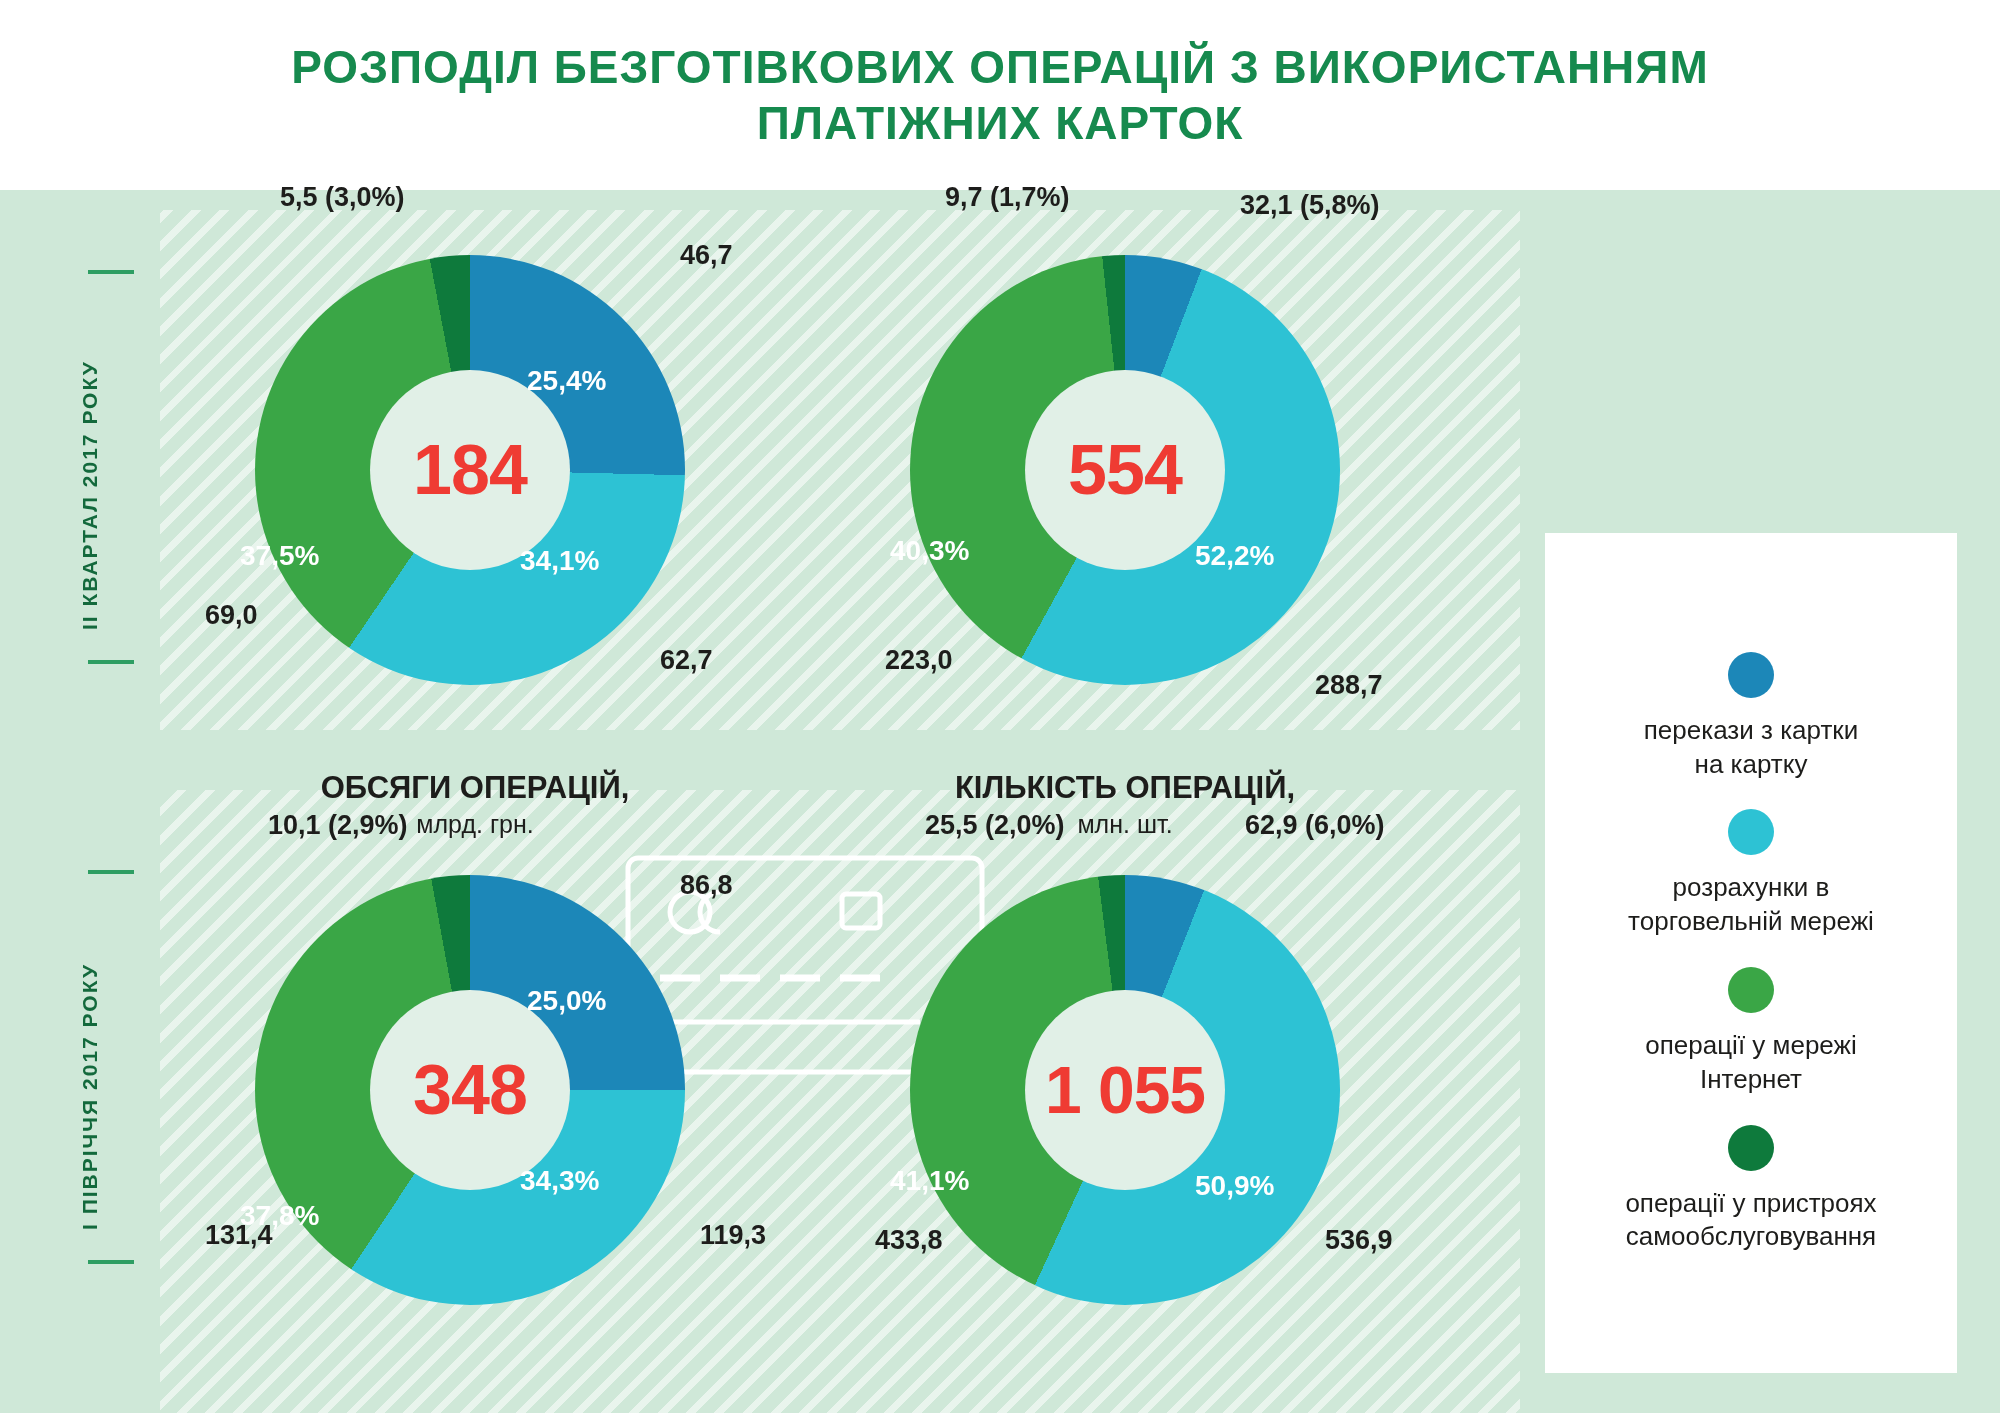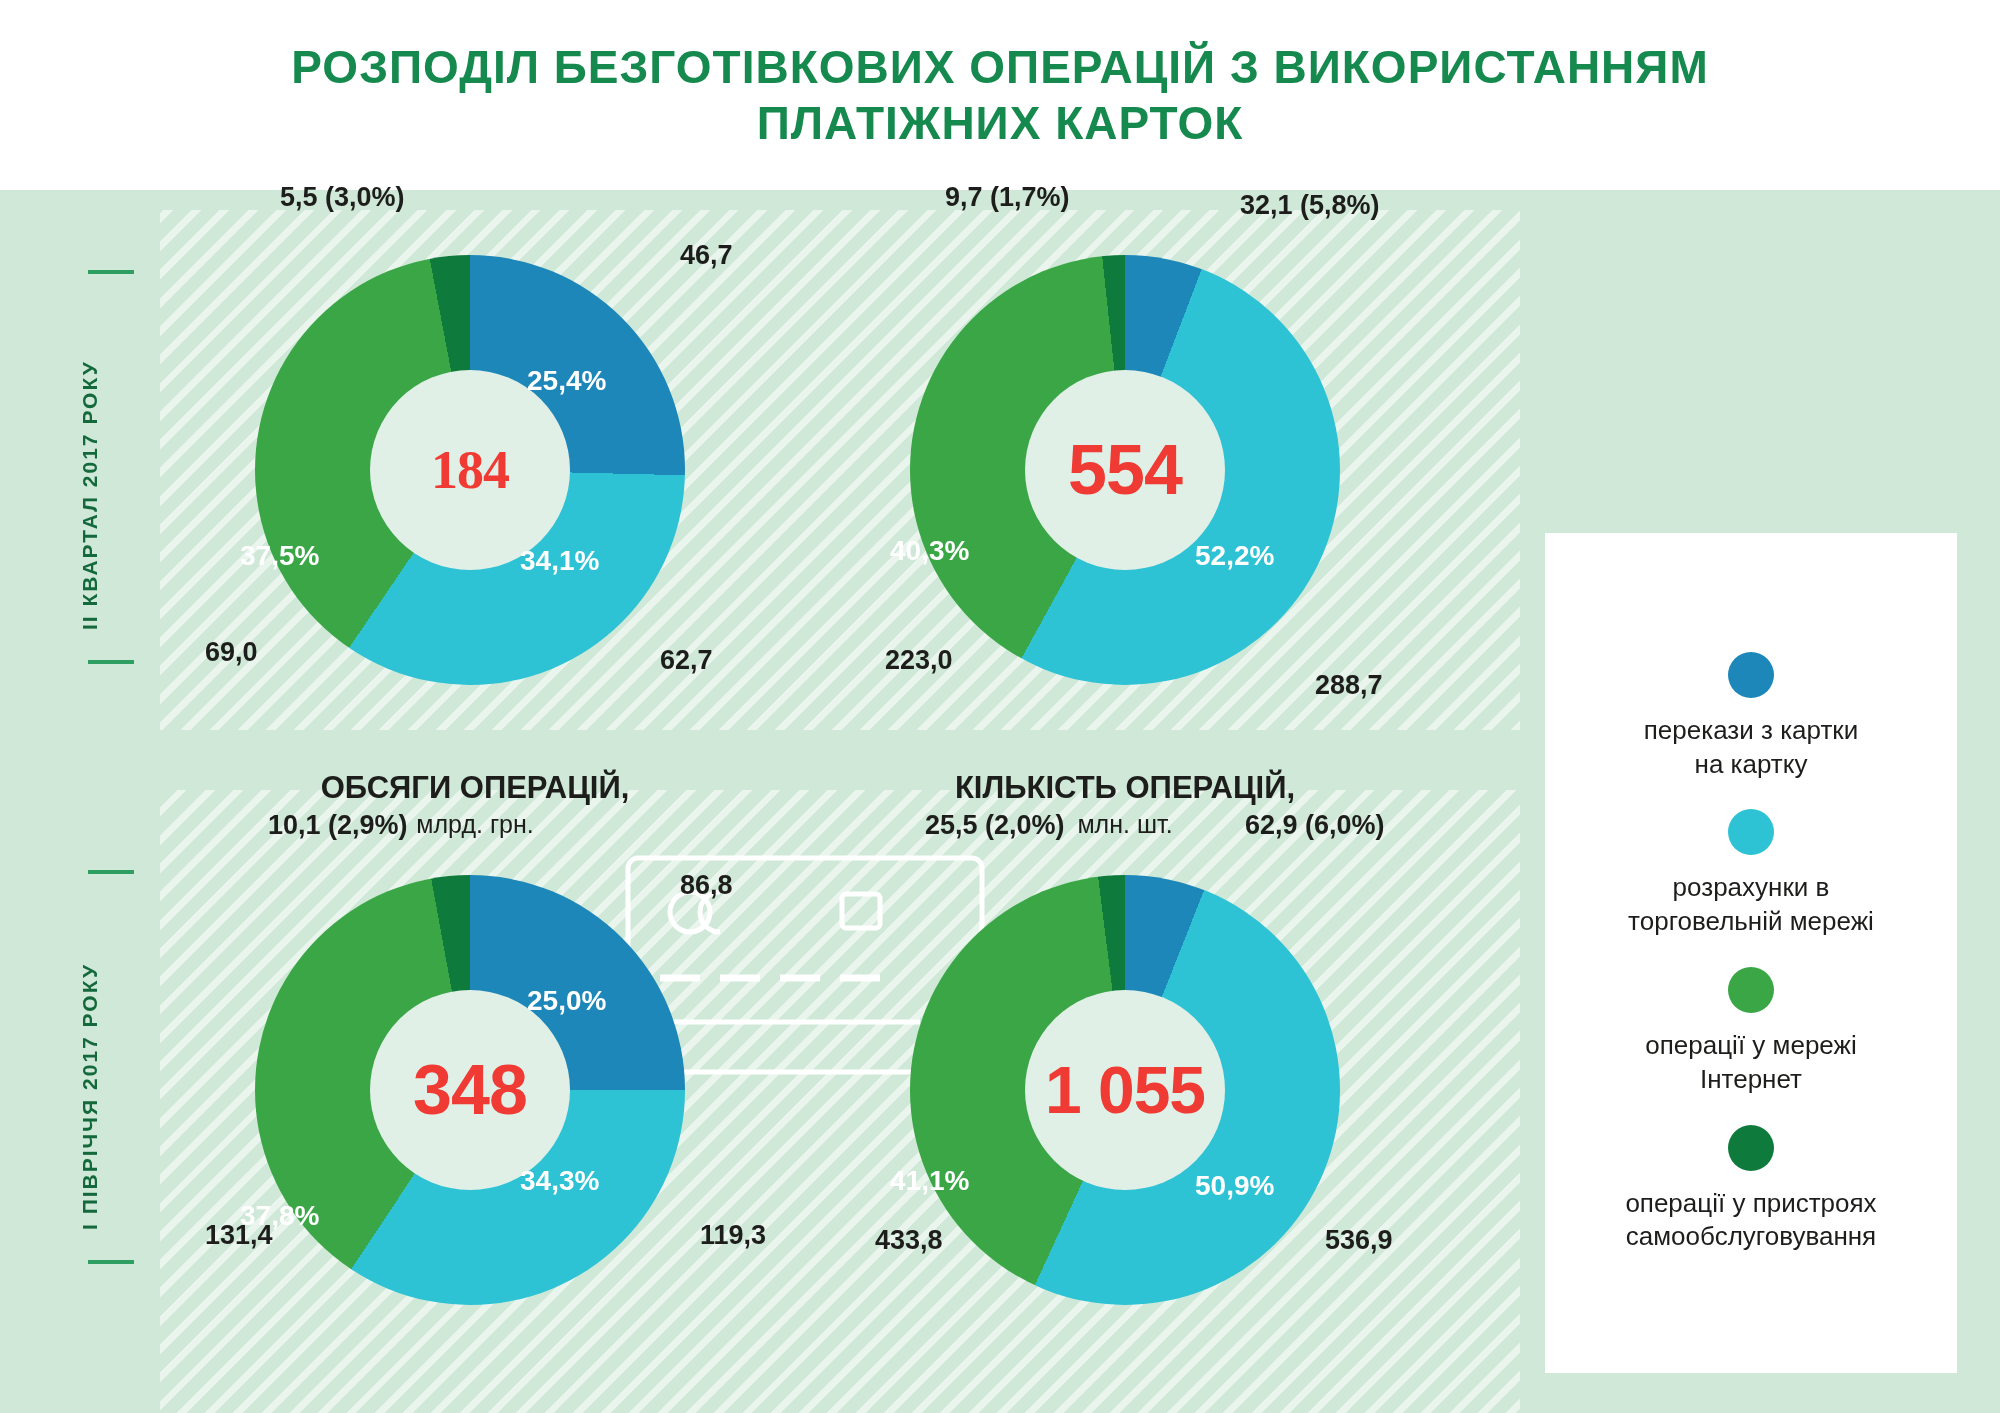--- a/index.html
+++ b/index.html
@@ -196,31 +196,31 @@
   <div class="row-rule" style="left:88px; top:1070px;"></div>
 
   <div class="donut-wrap" style="left:255px; top:65px;">
     <div class="donut" style="width:430px; height:430px;
                 background: conic-gradient(
                   #1c87b8 0deg 91.4deg,
                   #2dc2d4 91.4deg 214.2deg,
                   #3aa646 214.2deg 349.2deg,
                   #0e7a3c 349.2deg 360deg);">
       <div class="hole" style="left:115px; top:115px; width:200px; height:200px;">
-        <span class="hole-inner" style="font-size:54px;font-family:Liberation Serif, serif;">184</span>
+        <span class="hole-inner" style="font-size:70px;">184</span>
       </div>
     </div>
     <span class="pct" style="left:272px; top:110px;">25,4%</span>
     <span class="pct" style="left:265px; top:290px;">34,1%</span>
     <span class="pct" style="left:-15px; top:285px;">37,5%</span>
   </div>
 
   <span class="callout" style="left:280px; top:-8px;">5,5 (3,0%)</span>
   <span class="callout" style="left:680px; top:50px;">46,7</span>
-  <span class="callout" style="left:205px; top:410px;margin-top:37px;">69,0</span>
+  <span class="callout" style="left:205px; top:410px;">69,0</span>
   <span class="callout" style="left:660px; top:455px;">62,7</span>
 
   <div class="donut-wrap" style="left:910px; top:65px;">
     <div class="donut" style="width:430px; height:430px;
                 background: conic-gradient(
                   #1c87b8 0deg 20.9deg,
                   #2dc2d4 20.9deg 208.8deg,
                   #3aa646 208.8deg 353.9deg,
                   #0e7a3c 353.9deg 360deg);">
       <div class="hole" style="left:115px; top:115px; width:200px; height:200px;">

